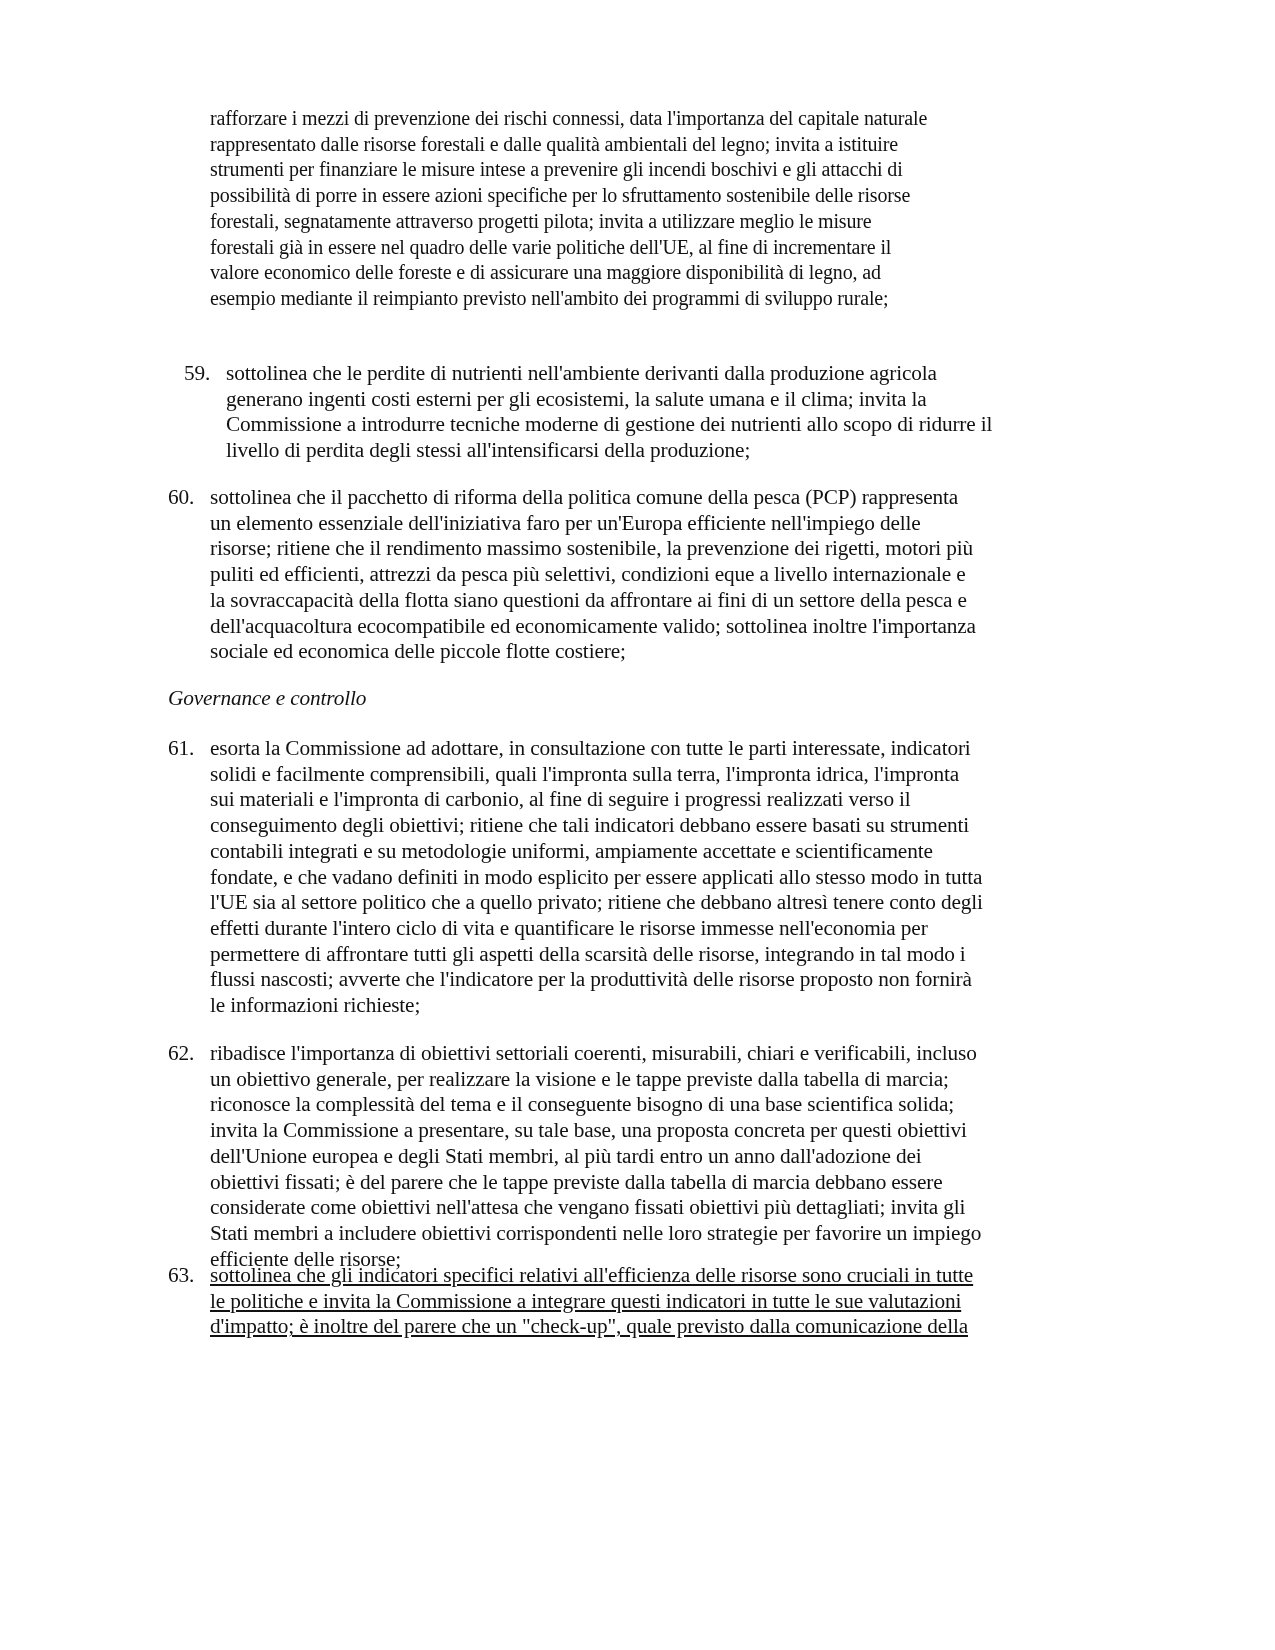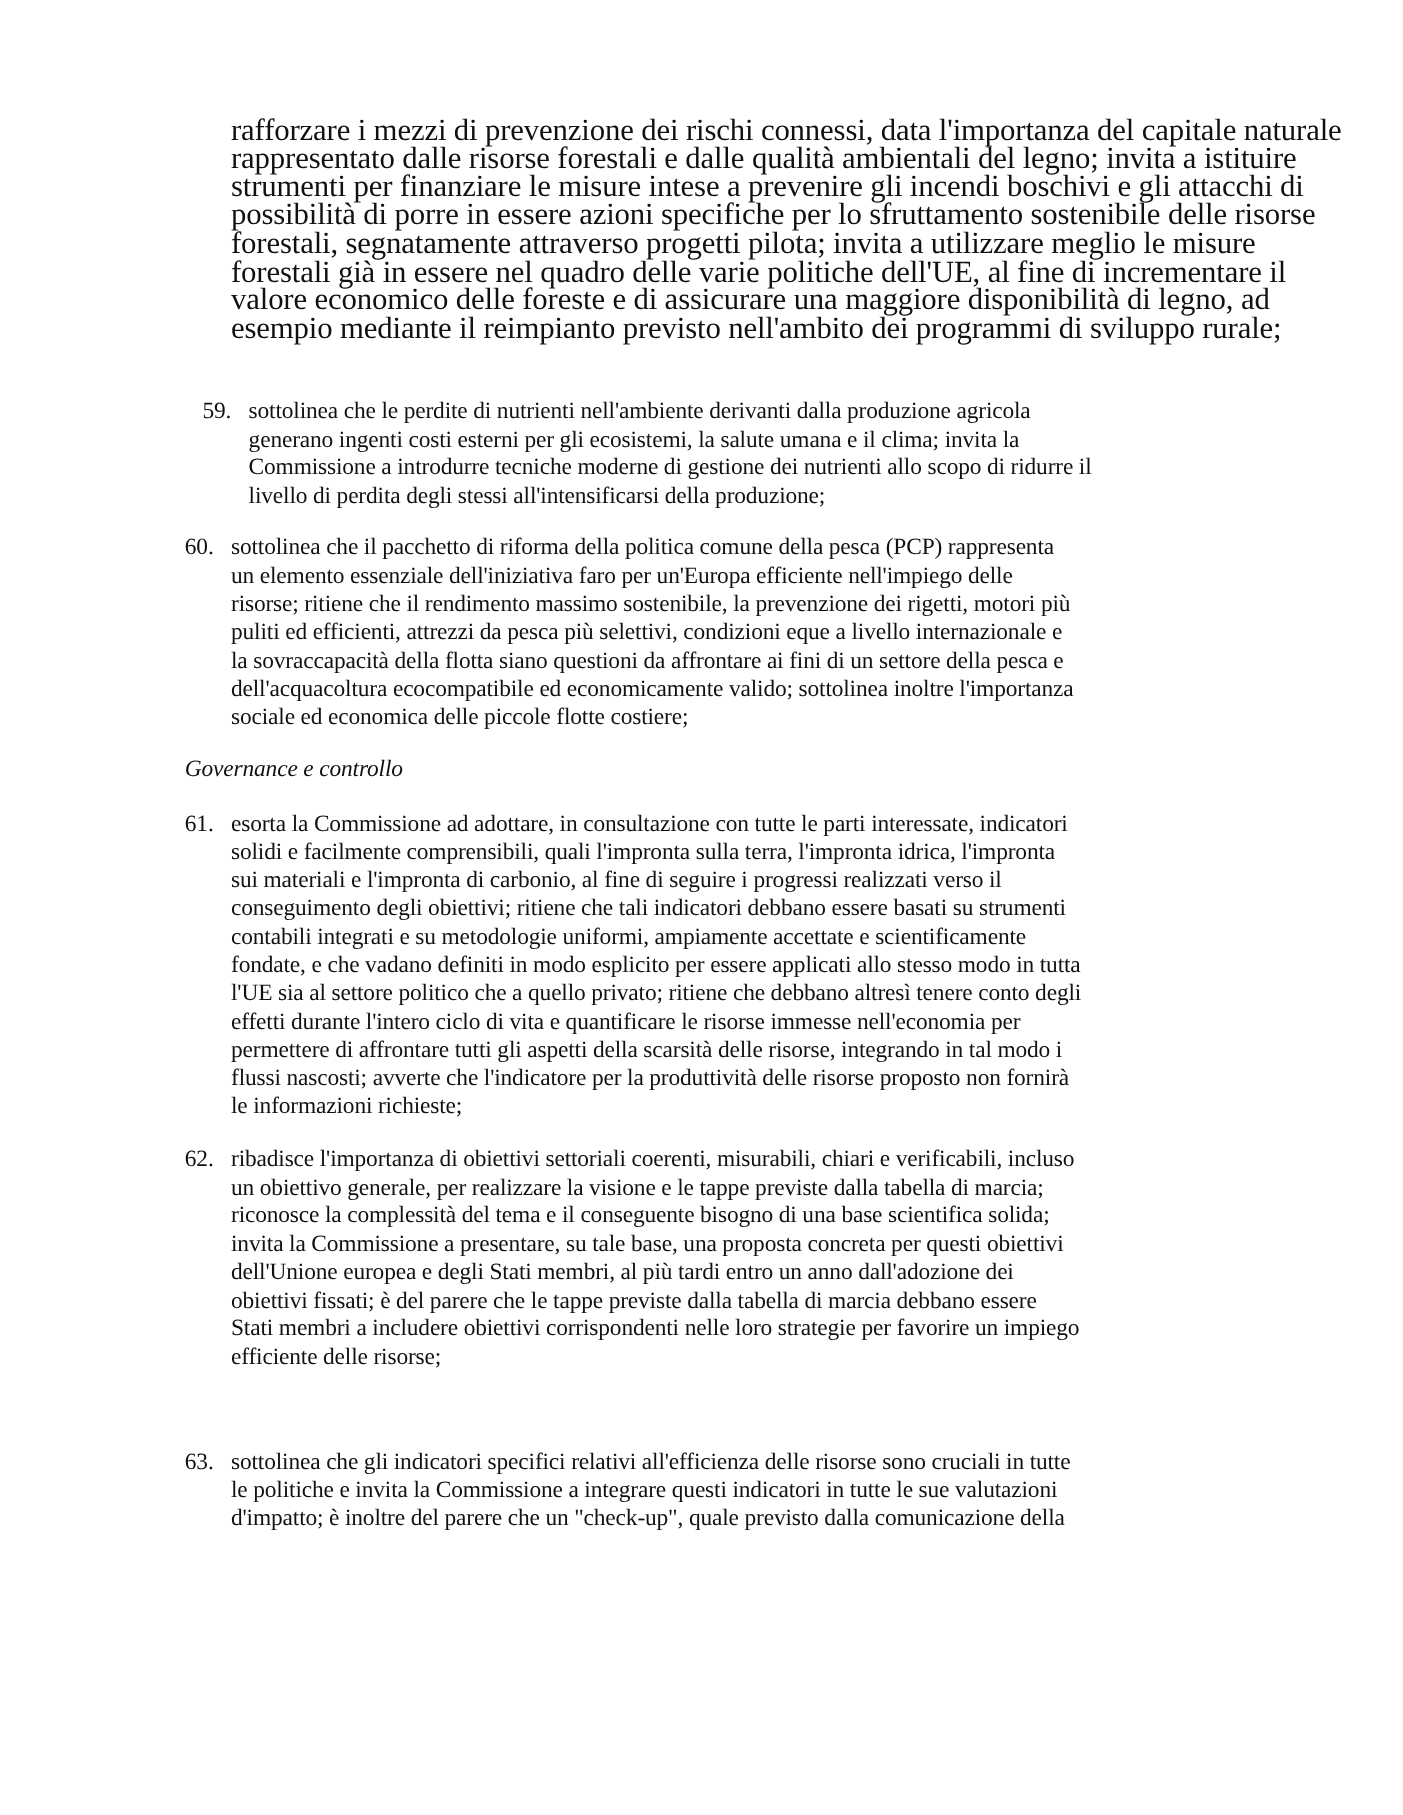--- a/index.html
+++ b/index.html
@@ -19,21 +19,21 @@
       position: absolute;
       left: 0;
       top: 0;
       width: 1275px;
       height: 1650px;
     }
     .text-block {
       position: absolute;
       left: 210px;
       width: 870px;
-      font-size: 28px;
+      font-size: 20px;
       line-height: 25.7px;
       letter-spacing: -0.15px;
     }
     .line {
       white-space: nowrap;
       display: block;
     }
     .para {
       position: absolute;
       left: 168px;
@@ -120,26 +120,27 @@
 
   <div class="para" style="top:1041px;">
     <span class="num">62.</span>
     <div class="body">
       <span class="line">ribadisce l'importanza di obiettivi settoriali coerenti, misurabili, chiari e verificabili, incluso</span>
       <span class="line">un obiettivo generale, per realizzare la visione e le tappe previste dalla tabella di marcia;</span>
       <span class="line">riconosce la complessità del tema e il conseguente bisogno di una base scientifica solida;</span>
       <span class="line">invita la Commissione a presentare, su tale base, una proposta concreta per questi obiettivi</span>
       <span class="line">dell'Unione europea e degli Stati membri, al più tardi entro un anno dall'adozione dei</span>
       <span class="line">obiettivi fissati; è del parere che le tappe previste dalla tabella di marcia debbano essere</span>
+      <span class="line">considerate come obiettivi nell'attesa che vengano fissati obiettivi più dettagliati; invita gli</span>
       <span class="line">Stati membri a includere obiettivi corrispondenti nelle loro strategie per favorire un impiego</span>
       <span class="line">efficiente delle risorse;</span>
     </div>
   </div>
 
-  <div class="para" style="top:1316px;">
+  <div class="para" style="top:1263px;text-decoration:underline;">
     <span class="num">63.</span>
     <div class="body">
       <span class="line">sottolinea che gli indicatori specifici relativi all'efficienza delle risorse sono cruciali in tutte</span>
       <span class="line">le politiche e invita la Commissione a integrare questi indicatori in tutte le sue valutazioni</span>
       <span class="line">d'impatto; è inoltre del parere che un "check-up", quale previsto dalla comunicazione della</span>
     </div>
   </div>
 
 </div>
 

